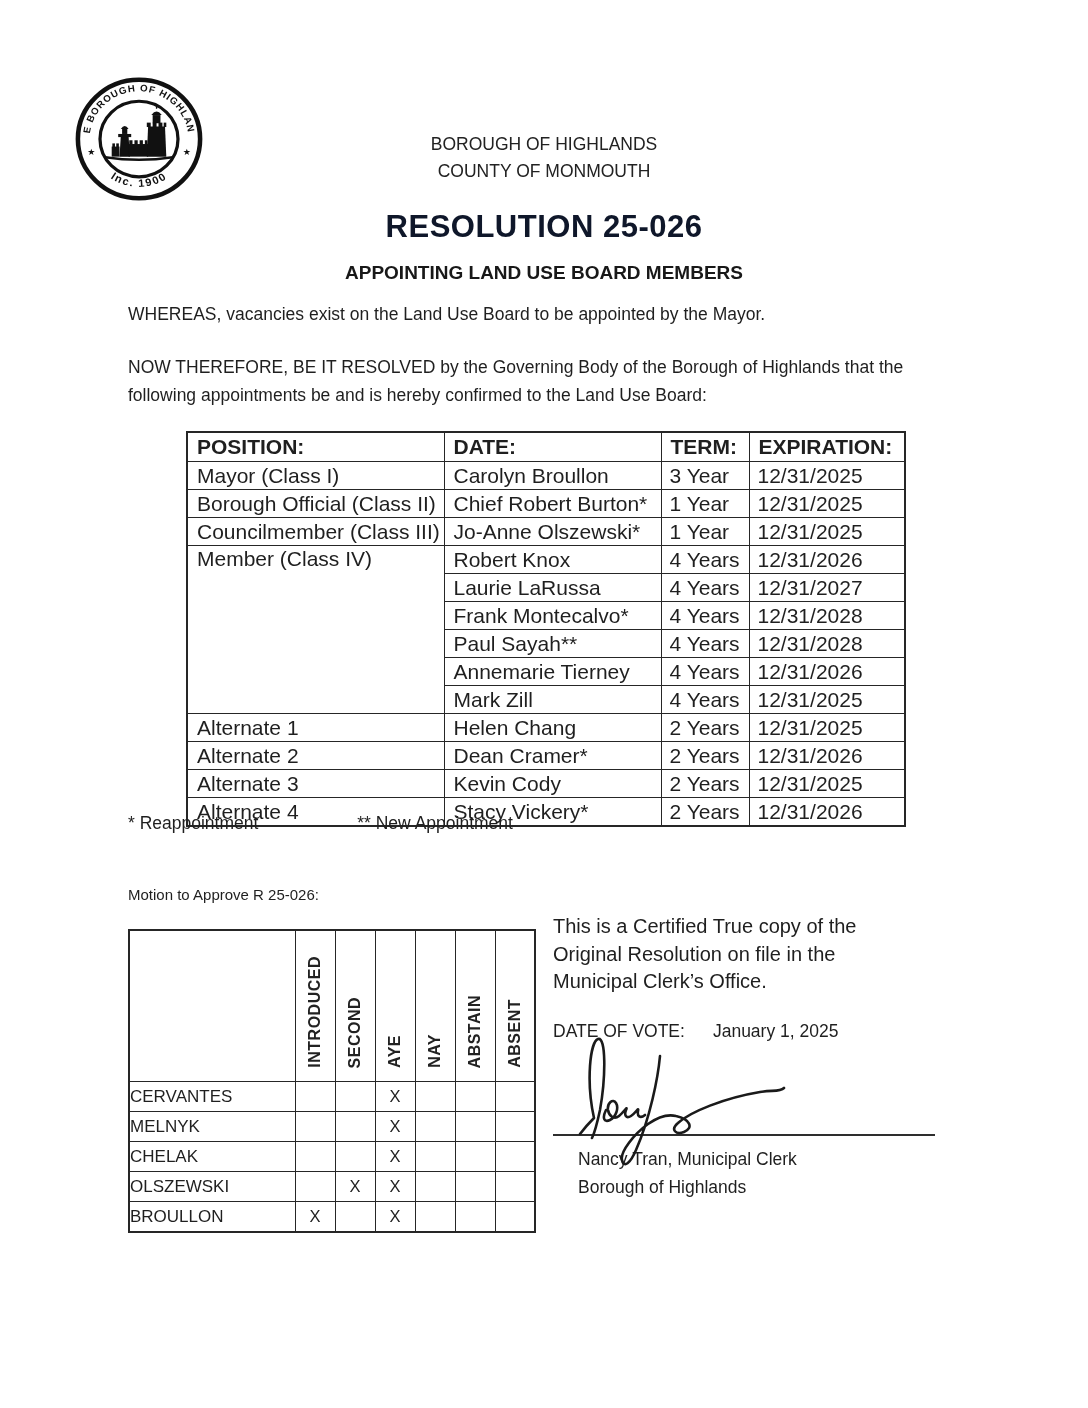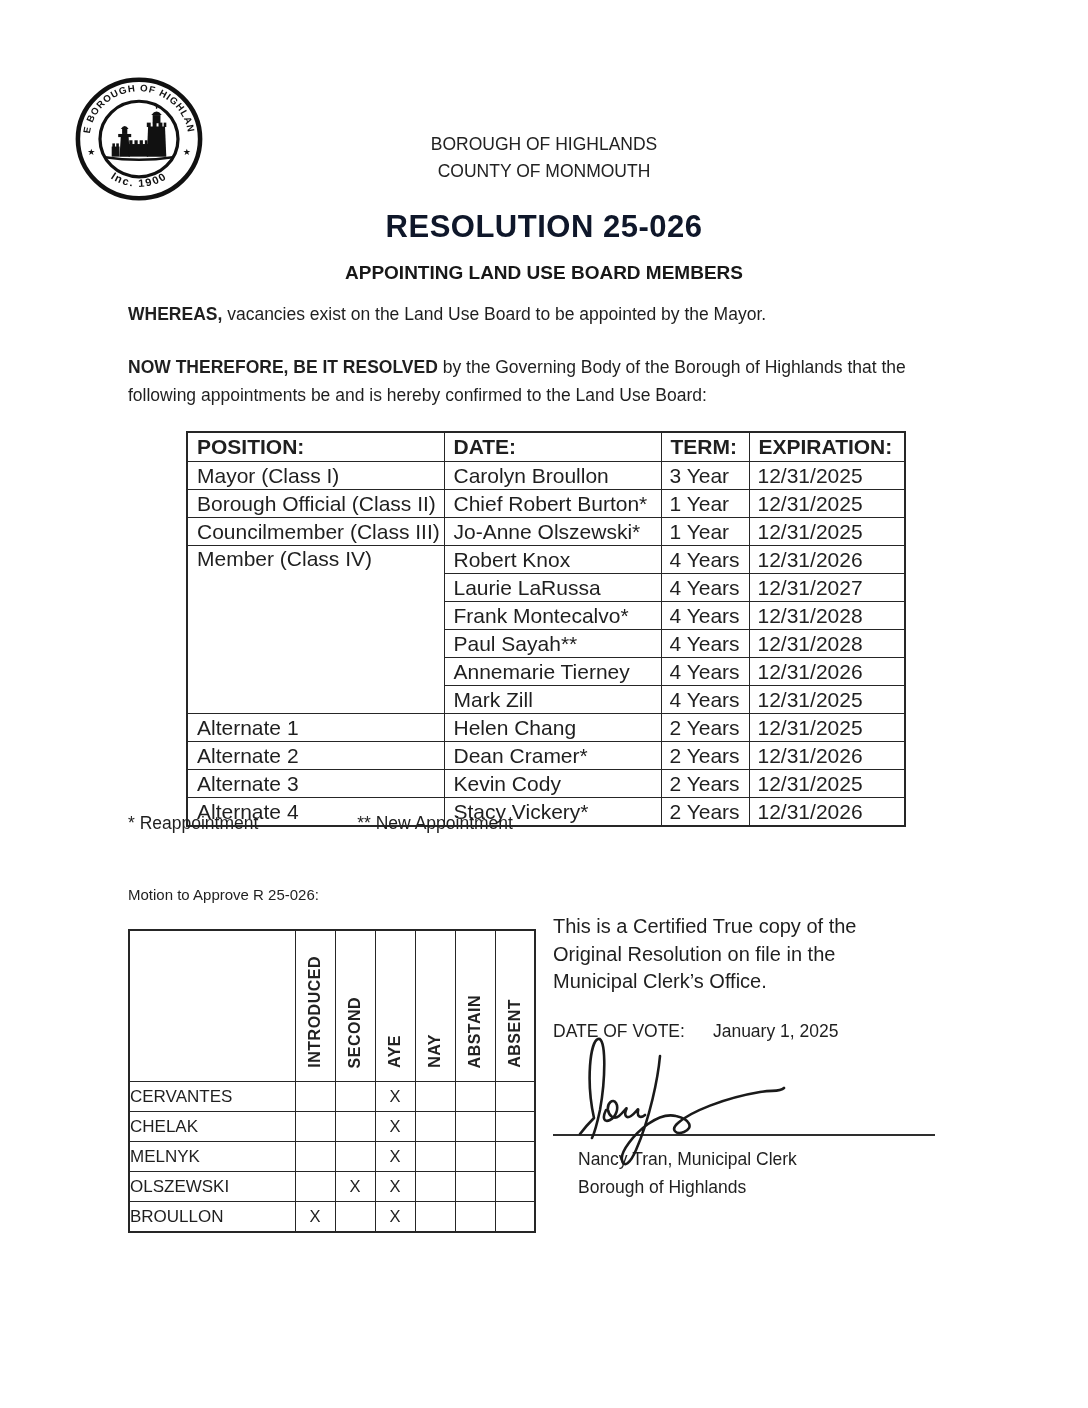--- a/index.html
+++ b/index.html
@@ -15,21 +15,21 @@
   .center-head{position:absolute; left:0; top:131px; width:100%; text-align:center;
     font-size:17.5px; line-height:26.5px; color:#222;}
   .title{position:absolute; left:0; top:209px; width:100%; text-align:center;
     font-size:31px; font-weight:bold; letter-spacing:0.5px; color:#0f172a;}
   .subtitle{position:absolute; left:0; top:262px; width:100%; text-align:center;
     font-size:19px; font-weight:bold; color:#181818;}
   
   .para{position:absolute; left:128px; width:840px; font-size:17.5px; line-height:27.5px;}
   .p-whereas{top:301px;}
   .p-resolved{top:354px;}
-  .lead{font-weight:bold;margin-top:8px;}
+  .lead{font-weight:normal;margin-top:8px;}
   
   table{border-collapse:collapse;}
   .appt{position:absolute; left:186px; top:431px; width:718px;
     border:2px solid #262626; table-layout:fixed;}
   .appt th,.appt td{border:1px solid #262626; height:27px; padding:0 9px;
     font-size:21px; line-height:20px; text-align:left; vertical-align:middle;
     overflow:hidden; white-space:nowrap;margin-left:13px;}
   .appt th{font-weight:bold; height:28px;}
   .appt td.c{text-align:left; padding:0 8px;}
   .appt td.pos-span{vertical-align:top; padding-top:3px;}
@@ -243,30 +243,30 @@
       <tr>
         <td class="nm">CERVANTES</td>
         <td class="mk"></td>
         <td class="mk"></td>
         <td class="mk">X</td>
         <td class="mk"></td>
         <td class="mk"></td>
         <td class="mk"></td>
       </tr>
       <tr>
+        <td class="nm">MELNYK</td>
+        <td class="mk"></td>
+        <td class="mk"></td>
+        <td class="mk">X</td>
+        <td class="mk"></td>
+        <td class="mk"></td>
+        <td class="mk"></td>
+      </tr>
+      <tr>
         <td class="nm">CHELAK</td>
-        <td class="mk"></td>
-        <td class="mk"></td>
-        <td class="mk">X</td>
-        <td class="mk"></td>
-        <td class="mk"></td>
-        <td class="mk"></td>
-      </tr>
-      <tr>
-        <td class="nm">MELNYK</td>
         <td class="mk"></td>
         <td class="mk"></td>
         <td class="mk">X</td>
         <td class="mk"></td>
         <td class="mk"></td>
         <td class="mk"></td>
       </tr>
       <tr>
         <td class="nm">OLSZEWSKI</td>
         <td class="mk"></td>

